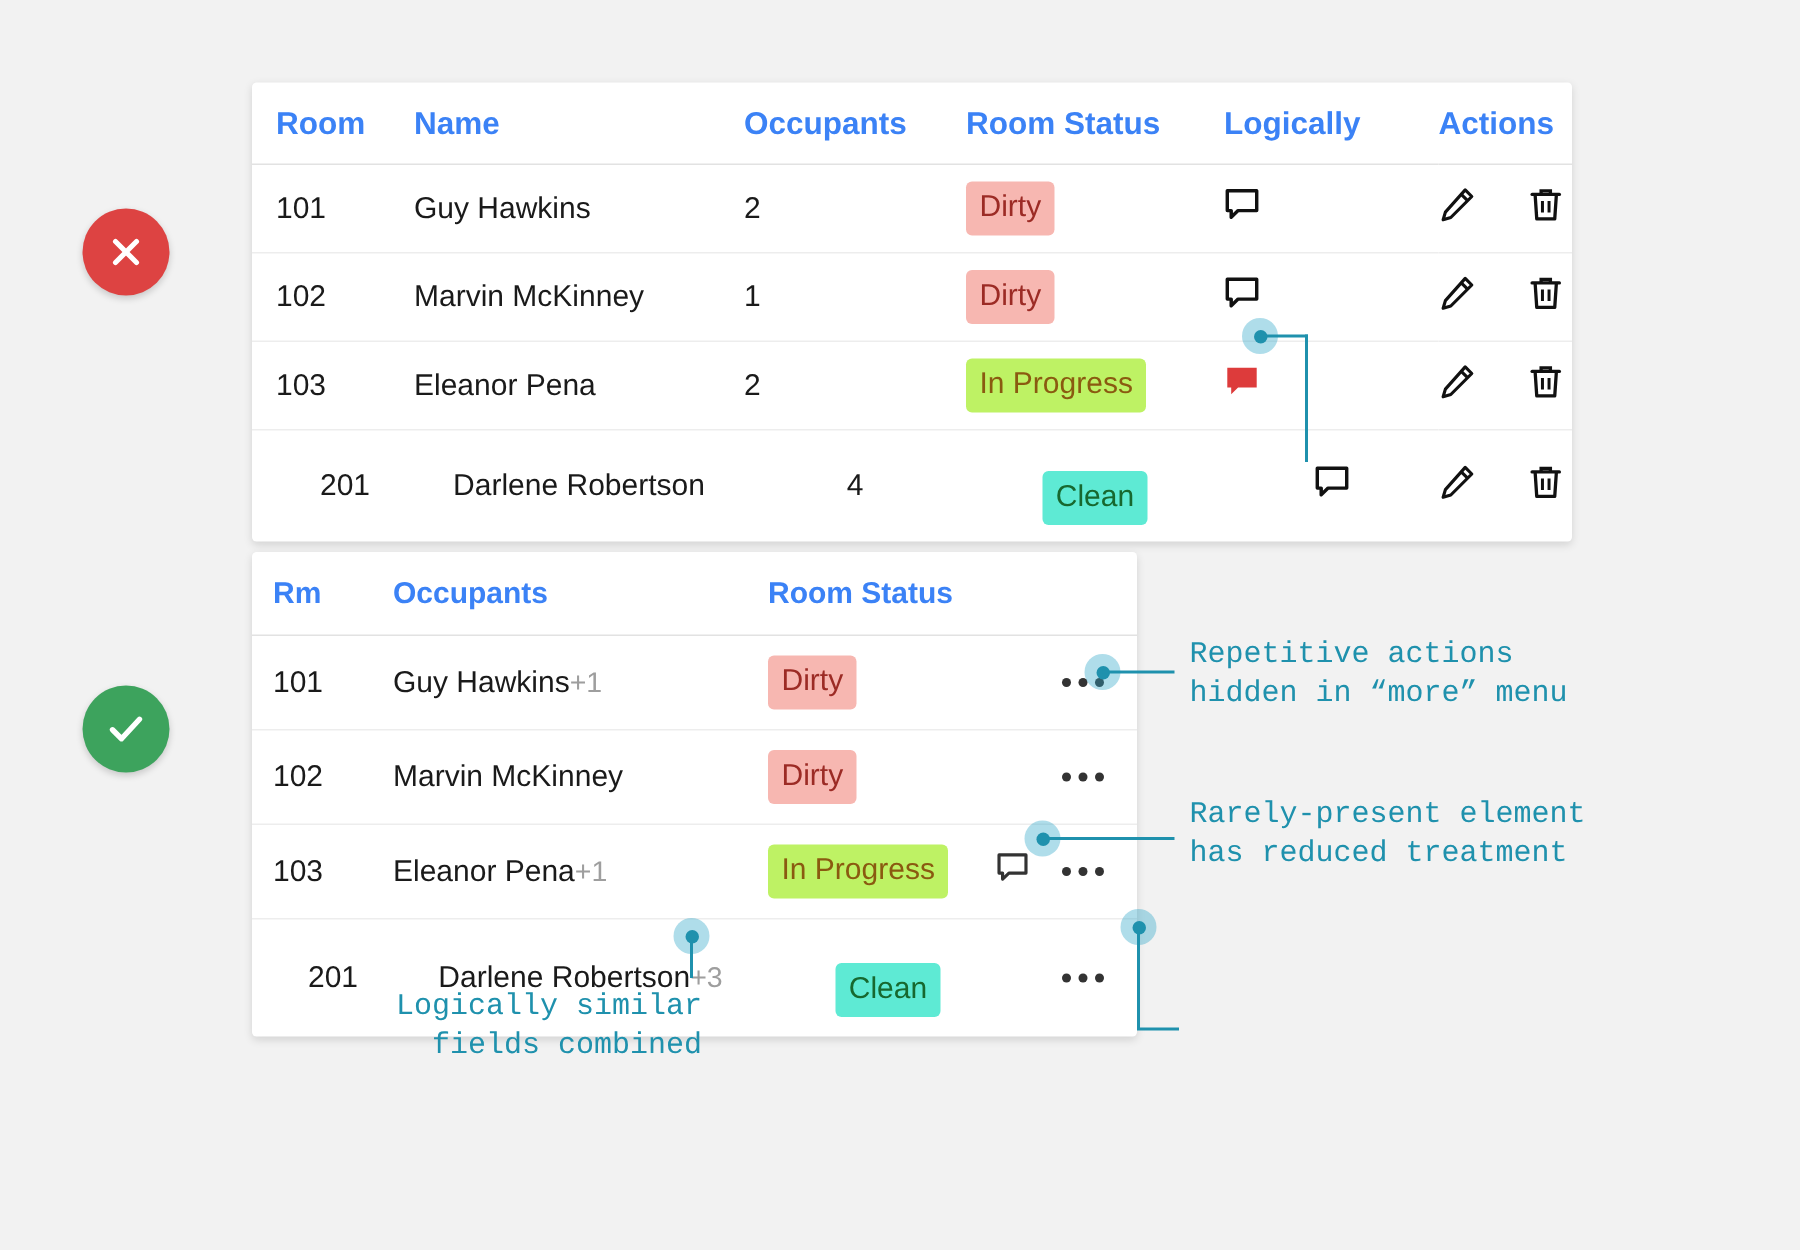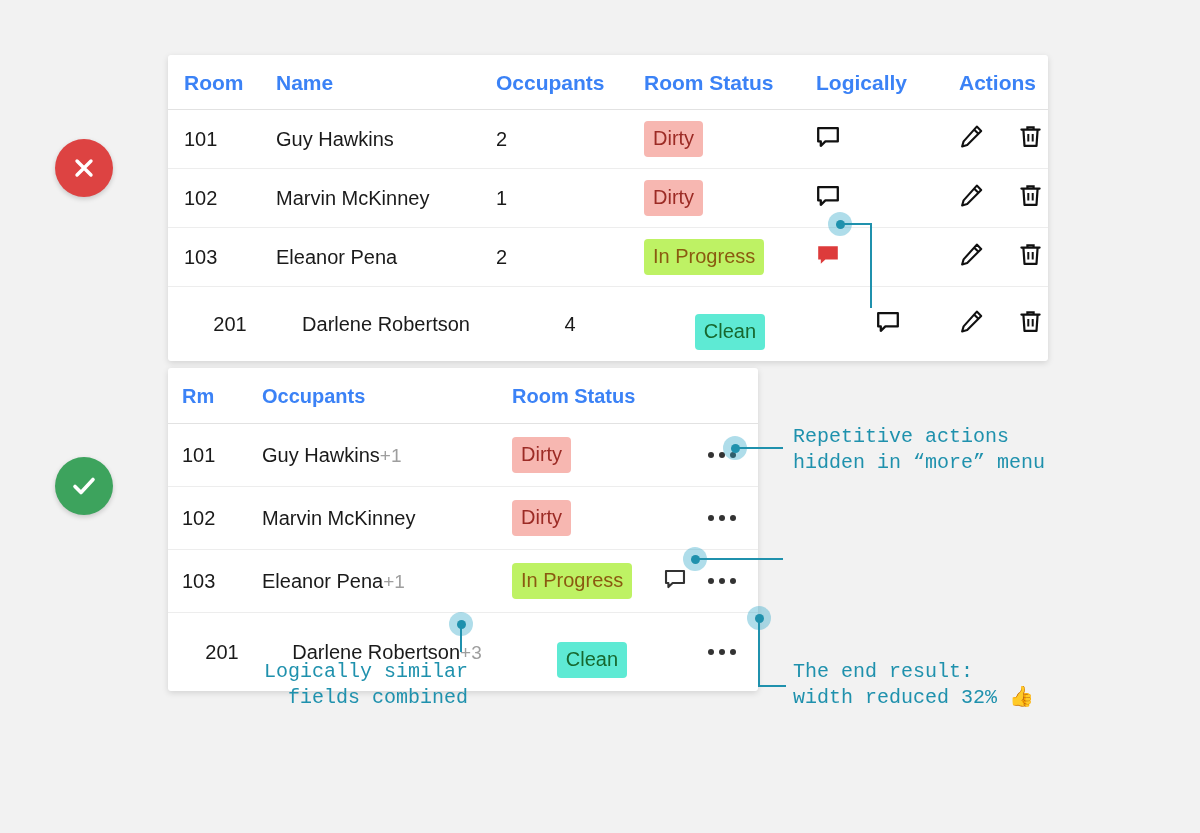--- a/index.html
+++ b/index.html
@@ -393,26 +393,26 @@
   <div class="conn h" style="left:840px;top:223px;width:32px;"></div>
   <div class="conn v" style="left:870px;top:223px;height:85px;"></div>
 
   <div class="pin" style="left:723px;top:436px;"></div>
   <div class="conn h" style="left:735px;top:447px;width:48px;"></div>
   <div class="anno" style="left:793px;top:424px;">Repetitive actions
 hidden in “more” menu</div>
 
   <div class="pin" style="left:683px;top:547px;"></div>
   <div class="conn h" style="left:695px;top:558px;width:88px;"></div>
+  <div class="anno" style="left:793px;top:531px;">Rarely-present element
+has reduced treatment</div>
 
   <div class="pin" style="left:449px;top:612px;"></div>
   <div class="conn v" style="left:460px;top:624px;height:28px;"></div>
   <div class="anno right" style="left:170px;top:659px;width:298px;">Logically similar
 fields combined</div>
 
   <div class="pin" style="left:747px;top:606px;"></div>
   <div class="conn v" style="left:758px;top:618px;height:68px;"></div>
   <div class="conn h" style="left:758px;top:685px;width:28px;"></div>
-  <div class="anno" style="left:793px;top:659px;">The end result:
-width reduced 32% 👍</div>
 
 
 </div>
 
 </body></html>

